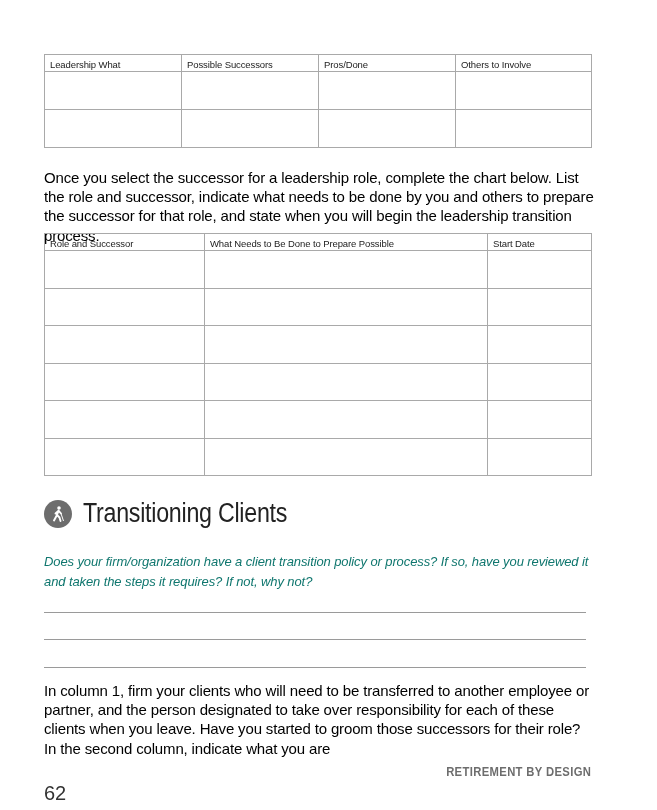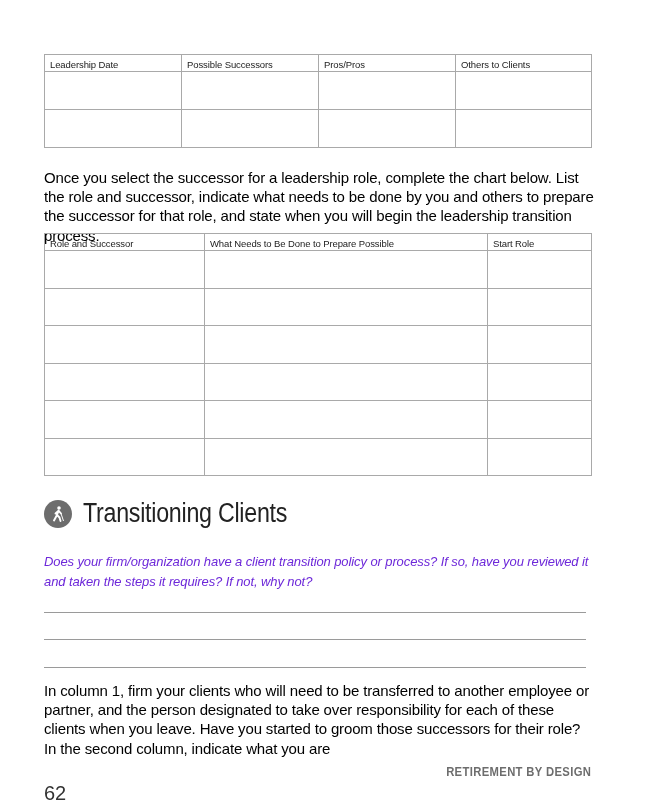--- a/index.html
+++ b/index.html
@@ -7,44 +7,44 @@
   table.grid { position:absolute; border-collapse:collapse; table-layout:fixed; }
   table.grid th, table.grid td { border:1.5px solid #a9a9a9; padding:0; }
   table.grid th { font-weight:normal; font-size:9.5px; text-align:left; padding:2px 5px 0 5px; height:14px; color:#222; letter-spacing:-0.1px; }
   #t1 { left:44px; top:54px; width:547px; }
   #t1 td { height:37px; }
   #t2 { left:44px; top:233px; width:547px;border-radius:6px; }
   #t2 td { height:36.5px; }
   .para { position:absolute; left:44px; width:550px; font-size:15px; line-height:19.2px; color:#000000; letter-spacing:-0.15px; }
   #p1 { top:168px; }
   #p3 { top:681px; }
-  #q1 { position:absolute; left:44px; top:552px; width:560px; font-size:13px; line-height:19.5px; font-style:italic; color:#6d28d9; letter-spacing:-0.1px; }
+  #q1 { position:absolute; left:44px; top:552px; width:560px; font-size:13px; line-height:19.5px; font-style:italic; color:#0f766e; letter-spacing:-0.1px; }
   .heading { position:absolute; left:44px; top:498px; display:flex; align-items:center; }
   .icon-circle { width:28px; height:28px; border-radius:50%; background:#6d6d6d; display:flex; align-items:center; justify-content:center; }
   .heading-title { margin-left:11px; font-family:"Liberation Sans", sans-serif; font-size:27px; color:#222; transform:scaleX(0.86); transform-origin:left center; letter-spacing:-0.3px; }
   .line { position:absolute; left:44px; width:542px; height:0; border-top:1.5px solid #9a9a9a; }
   .footer-num { position:absolute; left:44px; top:782px; font-size:20px; color:#333; }
   .footer-title { position:absolute; right:66px; top:765px; font-size:12.5px; font-weight:bold; color:#6d6d6d; letter-spacing:0.4px; transform:scaleX(0.9); transform-origin:right center; }
 </style>
 </head>
 <body>
 
 <table id="t1" class="grid">
   <colgroup>
       <col style="width:137px">
       <col style="width:137px">
       <col style="width:137px">
       <col style="width:136px">
     </colgroup>
   <thead>
     <tr>
-      <th>Leadership Date</th>
+      <th>Leadership What</th>
       <th>Possible Successors</th>
-      <th>Pros/Pros</th>
-      <th>Others to Clients</th>
+      <th>Pros/Done</th>
+      <th>Others to Involve</th>
     </tr>
   </thead>
   <tbody>
     <tr>
       <td></td>
         <td></td>
         <td></td>
         <td></td>
     </tr>
     <tr>
@@ -61,21 +61,21 @@
 <table id="t2" class="grid">
   <colgroup>
       <col style="width:160px">
       <col style="width:283px">
       <col style="width:104px">
     </colgroup>
   <thead>
     <tr>
       <th>Role and Successor</th>
       <th>What Needs to Be Done to Prepare Possible</th>
-      <th>Start Role</th>
+      <th>Start Date</th>
     </tr>
   </thead>
   <tbody>
     <tr>
         <td></td>
         <td></td>
         <td></td>
       </tr>
     <tr>
         <td></td>

